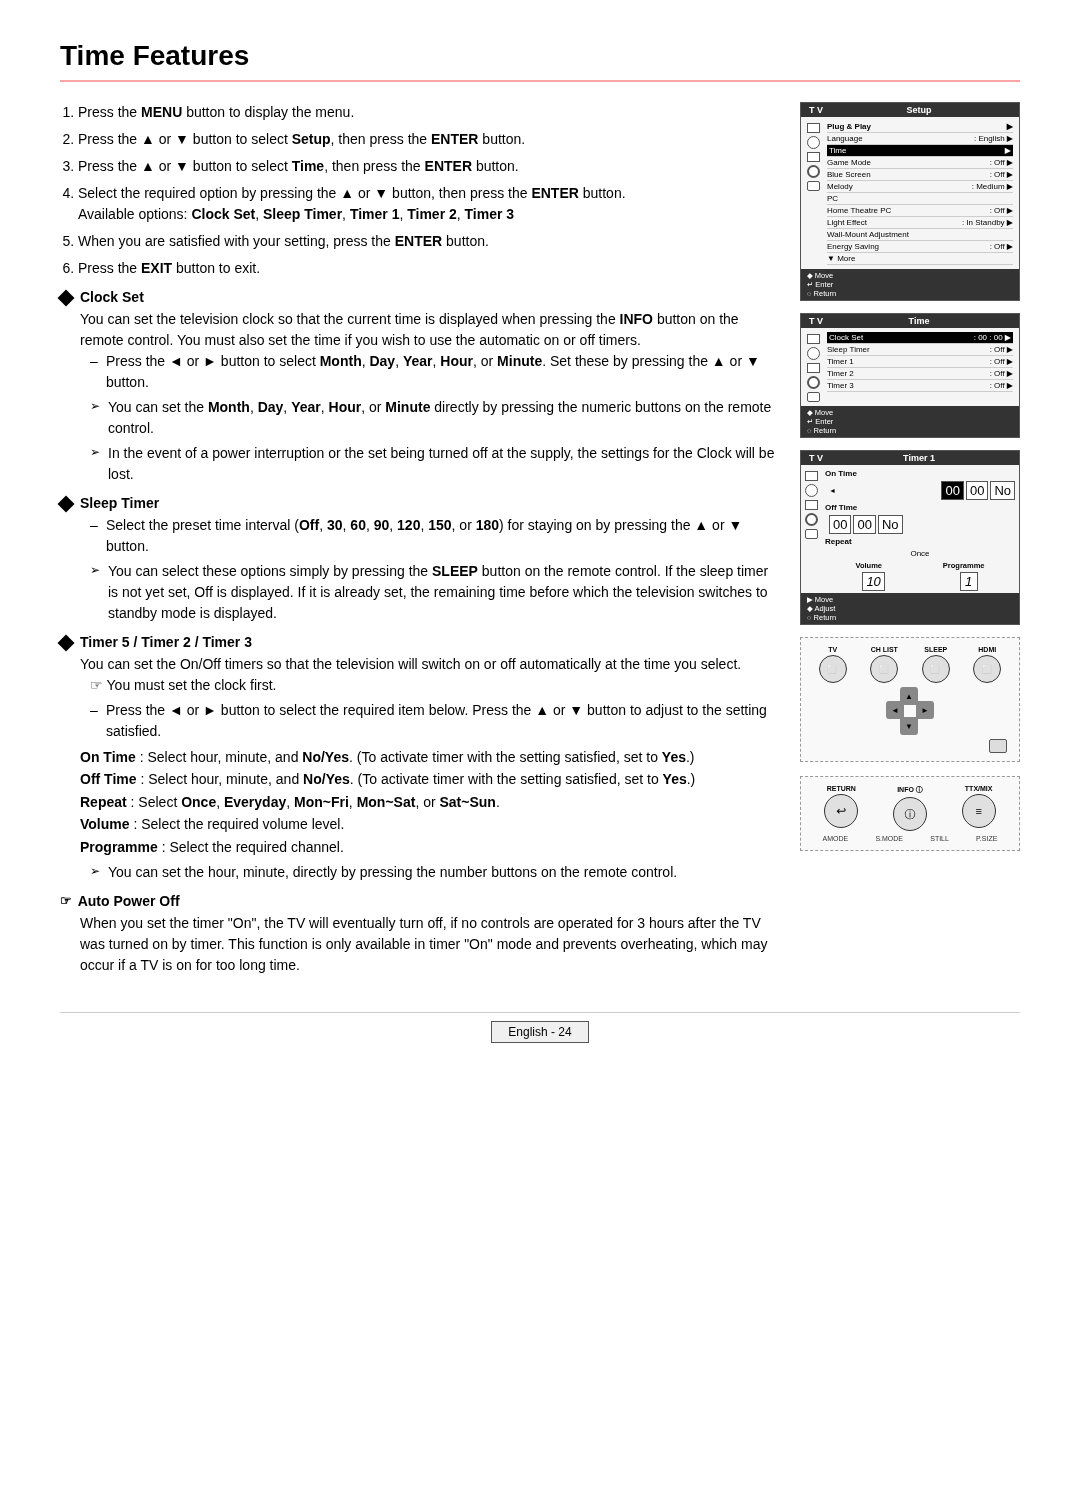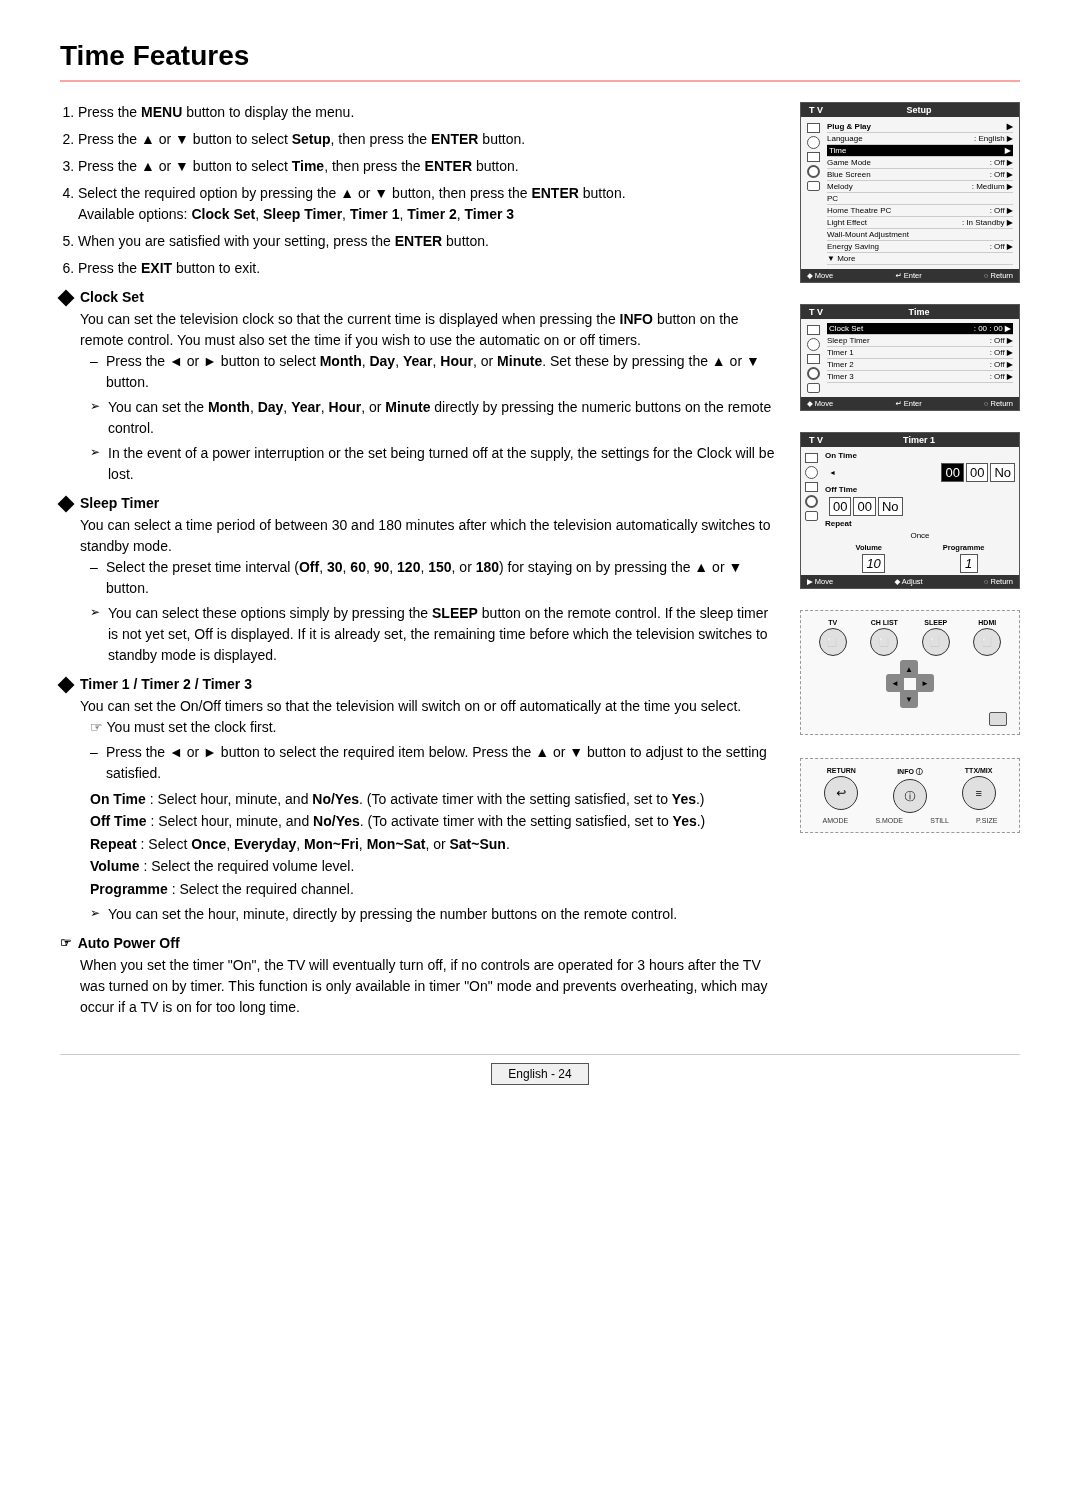--- a/index.html
+++ b/index.html
@@ -30,21 +30,21 @@
     .left-column {
       flex: 1;
       min-width: 0;
     }
 
     .right-column {
       width: 220px;
       flex-shrink: 0;
       display: flex;
       flex-direction: column;
-      gap: 19px;
+      gap: 10px;
     }
 
     ol.main-list {
       margin-left: 18px;
       margin-bottom: 6px;
     }
 
     ol.main-list > li {
       margin-bottom: 6px;
       line-height: 1.5;
@@ -198,20 +198,21 @@
       padding: 1px 2px;
     }
 
     .tv-footer {
       background: #333;
       color: #fff;
       display: flex;
       justify-content: space-between;
       padding: 2px 6px;
       font-size: 7.5px;
+      flex-direction: column;
     }
 
     .tv-timer-row {
       display: flex;
       align-items: center;
       justify-content: space-between;
       margin-bottom: 3px;
       font-size: 8px;
     }
 
@@ -388,43 +389,42 @@
         <li>You can set the <strong>Month</strong>, <strong>Day</strong>, <strong>Year</strong>, <strong>Hour</strong>, or <strong>Minute</strong> directly by pressing the numeric buttons on the remote control.</li>
         <li>In the event of a power interruption or the set being turned off at the supply, the settings for the Clock will be lost.</li>
       </ul>
     </div>
 
     <div class="section-header">
       <span class="diamond"></span>
       <span>Sleep Timer</span>
     </div>
     <div class="section-body">
-      <p>You can select a time period of between 30 and 180 minutes after which the television automatically switches to standby mode.</p>
       <ul class="bullet-list">
         <li>Select the preset time interval (<strong>Off</strong>, <strong>30</strong>, <strong>60</strong>, <strong>90</strong>, <strong>120</strong>, <strong>150</strong>, or <strong>180</strong>) for staying on by pressing the ▲ or ▼ button.</li>
       </ul>
       <ul class="arrow-list">
         <li>You can select these options simply by pressing the <strong>SLEEP</strong> button on the remote control. If the sleep timer is not yet set, Off is displayed. If it is already set, the remaining time before which the television switches to standby mode is displayed.</li>
       </ul>
     </div>
 
     <div class="section-header">
       <span class="diamond"></span>
-      <span>Timer 1 / Timer 2 / Timer 3</span>
+      <span>Timer 5 / Timer 2 / Timer 3</span>
     </div>
     <div class="section-body">
       <p>You can set the On/Off timers so that the television will switch on or off automatically at the time you select.</p>
       <div class="note-line">
         <span class="note-icon">☞</span>
         <span>You must set the clock first.</span>
       </div>
       <ul class="bullet-list">
         <li>Press the ◄ or ► button to select the required item below. Press the ▲ or ▼ button to adjust to the setting satisfied.</li>
       </ul>
-      <p style="margin-left:10px; margin-bottom:4px; line-height:1.6;">
+      <p style="margin-bottom:4px; line-height:1.6;">
         <strong>On Time</strong> : Select hour, minute, and <strong>No/Yes</strong>. (To activate timer with the setting satisfied, set to <strong>Yes</strong>.)<br>
         <strong>Off Time</strong> : Select hour, minute, and <strong>No/Yes</strong>. (To activate timer with the setting satisfied, set to <strong>Yes</strong>.)<br>
         <strong>Repeat</strong> : Select <strong>Once</strong>, <strong>Everyday</strong>, <strong>Mon~Fri</strong>, <strong>Mon~Sat</strong>, or <strong>Sat~Sun</strong>.<br>
         <strong>Volume</strong> : Select the required volume level.<br>
         <strong>Programme</strong> : Select the required channel.
       </p>
       <ul class="arrow-list">
         <li>You can set the hour, minute, directly by pressing the number buttons on the remote control.</li>
       </ul>
     </div>

